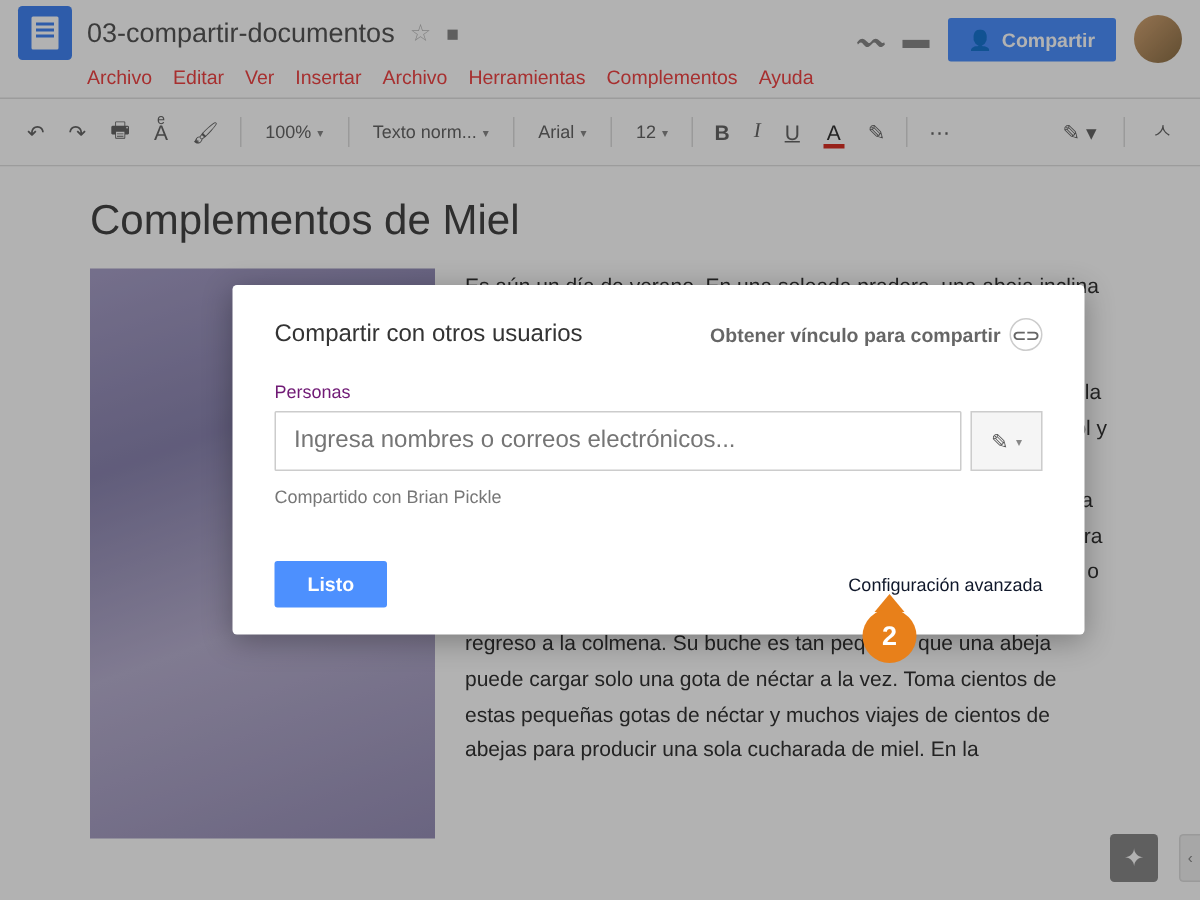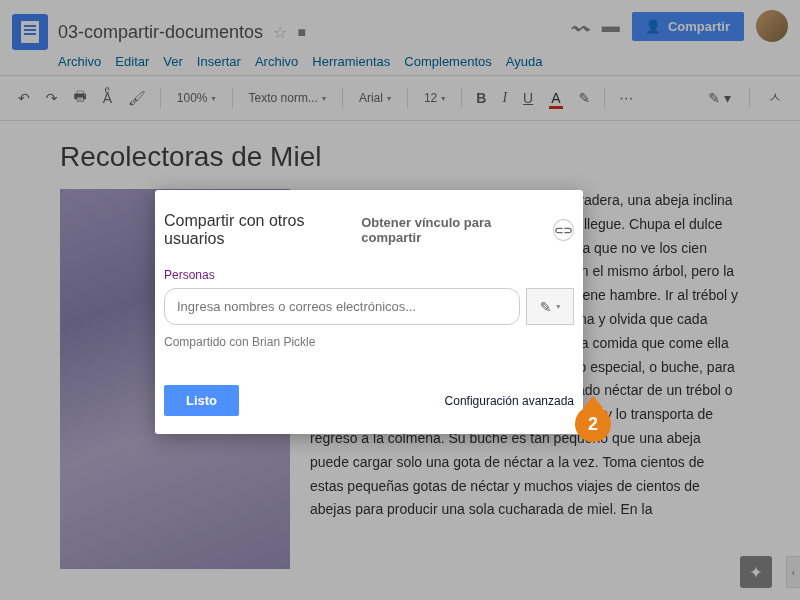--- a/index.html
+++ b/index.html
@@ -1,26 +1,26 @@
 <!DOCTYPE html>
 <html><head>
 <meta charset="utf-8">
 <style>
 * { margin: 0; padding: 0; box-sizing: border-box; font-family: Arial, sans-serif; }
 body { width: 800px; height: 600px; overflow: hidden; position: relative; background: #fff; }
 
-.header { background: #fff; padding: 14px 12px 0; border-bottom: 1px solid #e0e0e0; }
+.header { background: #fff; padding: 4px 12px 0; border-bottom: 1px solid #e0e0e0; }
 .title-row { display: flex; align-items: center; gap: 10px; margin-bottom: 4px; }
 .docs-icon { width: 36px; height: 36px; background: #4285f4; border-radius: 3px; display: flex; align-items: center; justify-content: center; }
 .docs-icon-inner { width: 18px; height: 22px; background: #fff; border-radius: 1px; position: relative; }
 .docs-icon-inner::before { content: ''; position: absolute; top: 4px; left: 3px; right: 3px; height: 2px; background: #4285f4; box-shadow: 0 4px 0 #4285f4, 0 8px 0 #4285f4; }
 .doc-title { font-size: 18px; color: #555; }
 .star-icon { color: #bbb; font-size: 16px; }
 .folder-icon { color: #888; font-size: 14px; }
-.menu-row { display: flex; gap: 14px; padding-left: 46px; font-size: 13px; color: #0369a1; padding-bottom: 6px; }
+.menu-row { display: flex; gap: 14px; padding-left: 46px; font-size: 13px; color: #ef4444; padding-bottom: 6px; }
 .menu-item { cursor: pointer; }
 .header-right { position: absolute; top: 10px; right: 12px; display: flex; align-items: center; gap: 12px; }
 .trend-icon, .comment-icon { color: #888; font-size: 18px; }
 .share-btn { background: #4d90fe; color: #fff; border: none; padding: 7px 14px; border-radius: 2px; font-size: 13px; font-weight: bold; display: flex; align-items: center; gap: 6px; cursor: pointer; }
 .avatar { width: 32px; height: 32px; border-radius: 50%; background: linear-gradient(135deg, #d4a574, #8b6f47); }
 
 .toolbar { display: flex; align-items: center; gap: 4px; padding: 6px 12px; border-bottom: 1px solid #e0e0e0; font-size: 12px; color: #666; }
 .tool-btn { padding: 4px 6px; cursor: pointer; color: #666; font-size: 14px; }
 .tool-sep { width: 1px; height: 20px; background: #ddd; margin: 0 4px; }
 .tool-dropdown { padding: 4px 8px; cursor: pointer; display: flex; align-items: center; gap: 4px; font-size: 12px; }
@@ -28,28 +28,28 @@
 .tool-right { margin-left: auto; display: flex; align-items: center; gap: 8px; }
 
 .doc-content { padding: 20px 60px; background: #fff; height: calc(100% - 110px); overflow: hidden; }
 .doc-heading { font-size: 28px; color: #444; margin-bottom: 16px; font-weight: normal; }
 .doc-body { display: flex; gap: 20px; }
 .doc-image { width: 230px; height: 380px; background: linear-gradient(160deg, #a8a0c8 0%, #8b85b0 30%, #b8b0d0 60%, #9890b8 100%); flex-shrink: 0; }
 .doc-text { font-size: 14px; line-height: 1.7; color: #333; }
 
 .overlay { position: absolute; top: 0; left: 0; width: 100%; height: 100%; background: rgba(0,0,0,0.3); z-index: 10; }
 
-.modal { position: absolute; top: 190px; left: 155px; width: 428px; background: #fff; border-radius: 3px; box-shadow: 0 4px 20px rgba(0,0,0,0.3); z-index: 20; padding: 22px 9px 18px; }
+.modal { position: absolute; top: 190px; left: 155px; width: 568px; background: #fff; border-radius: 3px; box-shadow: 0 4px 20px rgba(0,0,0,0.3); z-index: 20; padding: 22px 28px 18px; }
 .modal-header { display: flex; justify-content: space-between; align-items: center; margin-bottom: 20px; }
 .modal-title { font-size: 16px; color: #333; }
 .link-share { font-size: 13px; color: #666; display: flex; align-items: center; gap: 6px; cursor: pointer; font-weight: bold; }
 .link-icon { width: 22px; height: 22px; border: 1px solid #ccc; border-radius: 50%; display: inline-flex; align-items: center; justify-content: center; font-size: 11px; }
 .people-label { font-size: 12px; color: #701a75; margin-bottom: 6px; }
 .input-row { display: flex; gap: 6px; margin-bottom: 10px; }
-.people-input { flex: 1; border: 1px solid #ccc; padding: 10px 12px; font-size: 13px; color: #999; border-radius: 12px; }
+.people-input { flex: 1; border: 1px solid #ccc; padding: 10px 12px; font-size: 16px; color: #999; border-radius: 1px; }
 .perm-btn { width: 48px; border: 1px solid #ccc; background: #f5f5f5; display: flex; align-items: center; justify-content: center; gap: 3px; cursor: pointer; }
 .pencil { font-size: 14px; color: #555; }
 .perm-btn::after { content: '▾'; font-size: 8px; color: #888; margin-left: 2px; }
 .shared-with { font-size: 12px; color: #777; margin-bottom: 36px; }
 .modal-footer { display: flex; justify-content: space-between; align-items: center; }
 .done-btn { background: #4d90fe; color: #fff; border: none; padding: 8px 22px; font-size: 13px; font-weight: bold; border-radius: 2px; cursor: pointer; }
 .advanced { font-size: 12px; color: #0f172a; cursor: pointer; }
 
 .callout { position: absolute; z-index: 30; width: 40px; height: 40px; top: 396px; left: 573px; }
 .callout-pointer { width: 0; height: 0; border-left: 10px solid transparent; border-right: 10px solid transparent; border-bottom: 12px solid #e8801a; margin: 0 auto; }
@@ -120,21 +120,21 @@
   <span class="tool-sep"></span>
   <span class="tool-btn">⋯</span>
   <div class="tool-right">
     <span class="tool-btn">✎ ▾</span>
     <span class="tool-sep"></span>
     <span class="tool-btn">ㅅ</span>
   </div>
 </div>
 
 <div class="doc-content">
-  <h1 class="doc-heading">Recolectoras de Miel</h1>
+  <h1 class="doc-heading">Complementos de Miel</h1>
   <div class="doc-body">
     <div class="doc-image"></div>
     <div class="doc-text">
       <span>Es aún un día de verano. En una soleada pradera, una abeja inclina su cabeza, cuánto sobre un trébol para que llegue. Chupa el dulce néctar escondido en la flor. Está tan ocupada que no ve los cien pétalos y cien pétalos y frutillas deliciosas en el mismo árbol, pero la abeja pasa justo al lado de ella. Ella ya no tiene hambre. Ir al trébol y toma más néctar. Tampoco llega a la colmena y olvida que cada toma el néctar de la colmena.</span> <span>Uno es para la comida que come ella misma, mientras que el otro es un estómago especial, o buche, para almacenar néctar. Cuando esta ha recolectado néctar de un trébol o una flor de manzana, lo almacena en su buche y lo transporta de regreso a la colmena. Su buche es tan pequeño que una abeja puede cargar solo una gota de néctar a la vez. Toma cientos de estas pequeñas gotas de néctar y muchos viajes de cientos de abejas para producir una sola cucharada de miel. En la</span>
     </div>
   </div>
 </div>
 
 <div class="fab">✦</div>
 <div class="side-arrow">‹</div>

